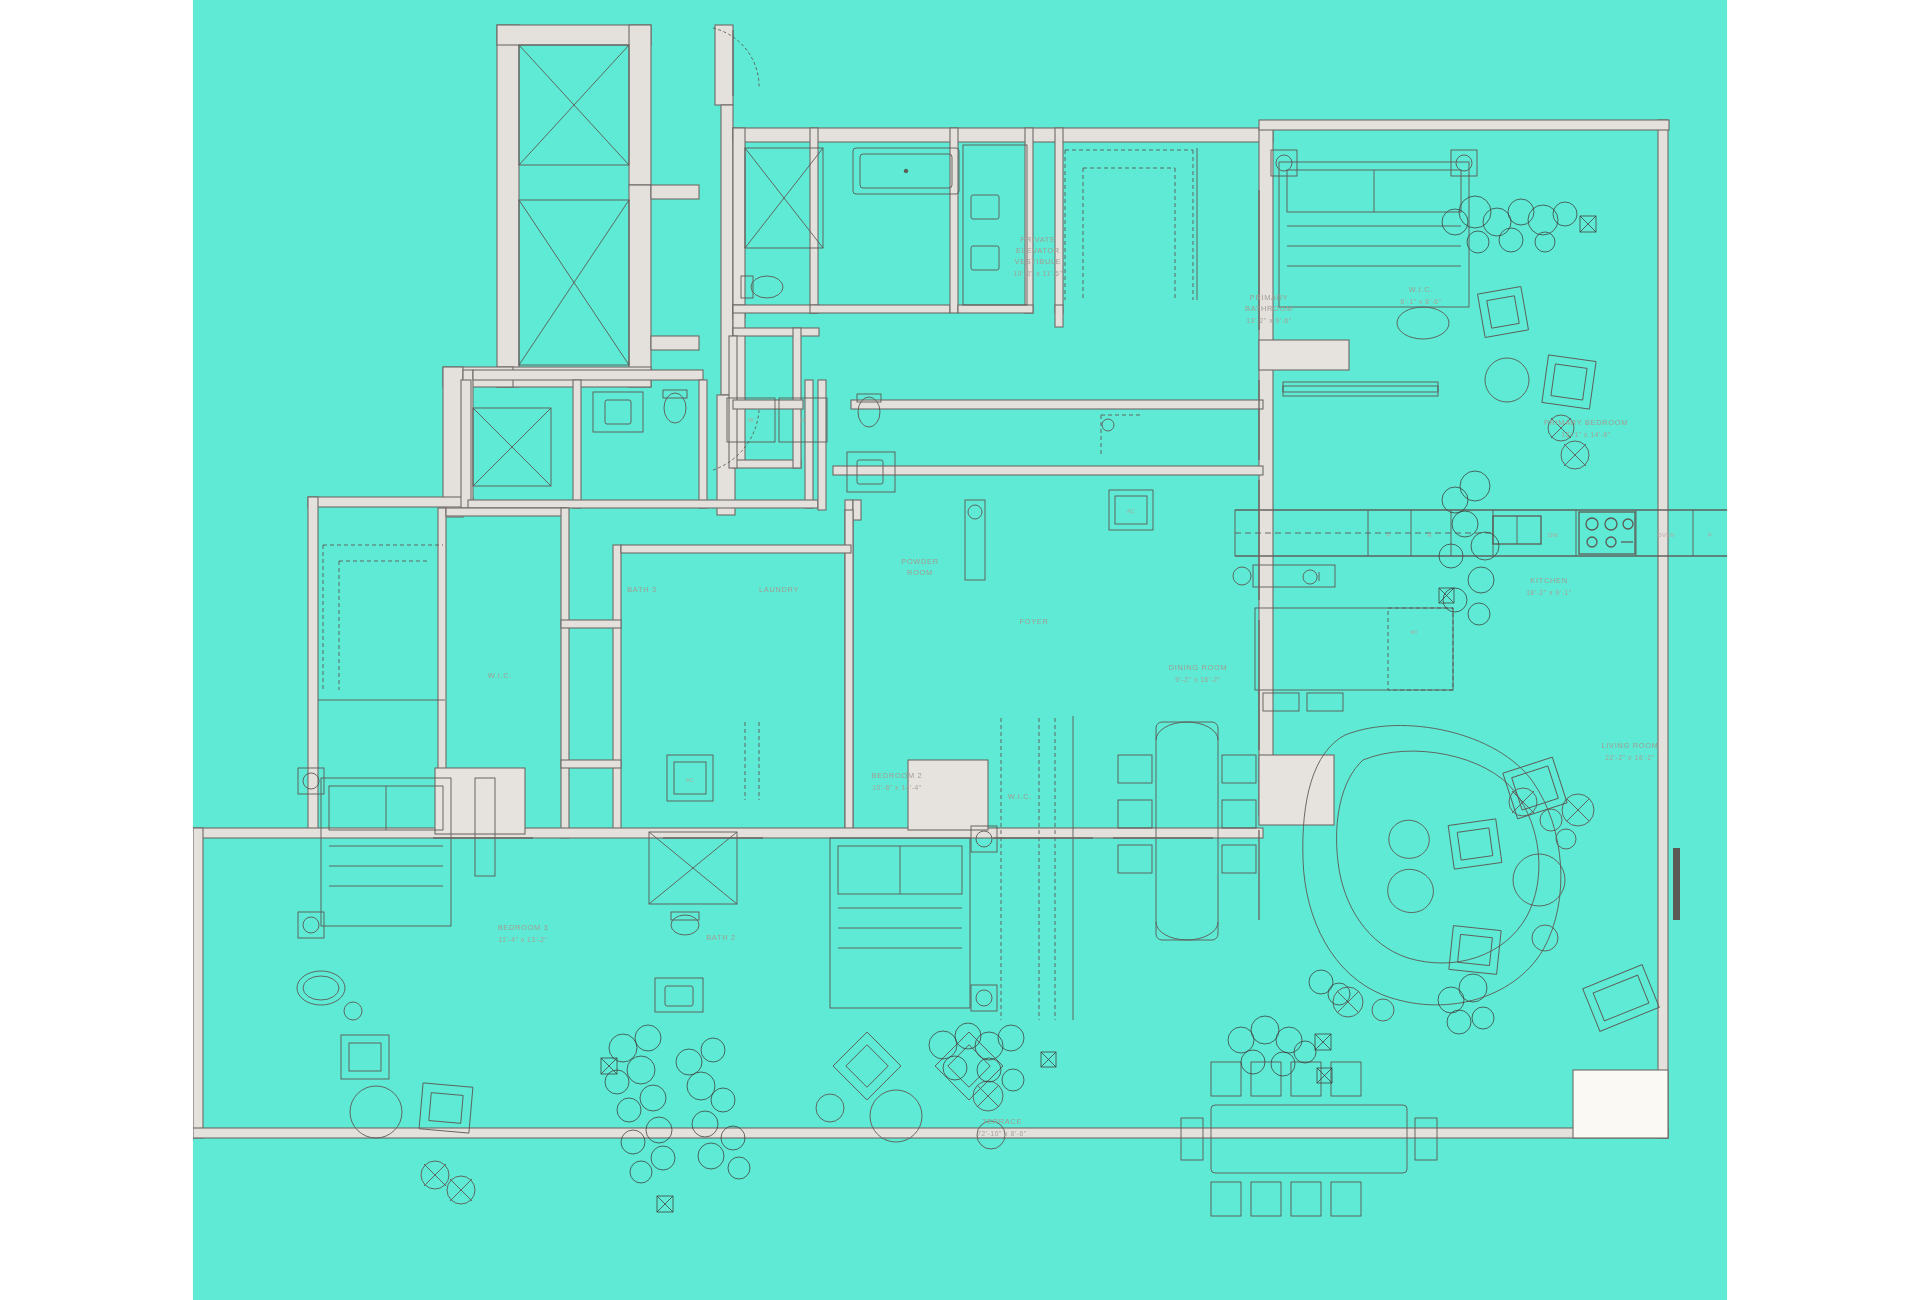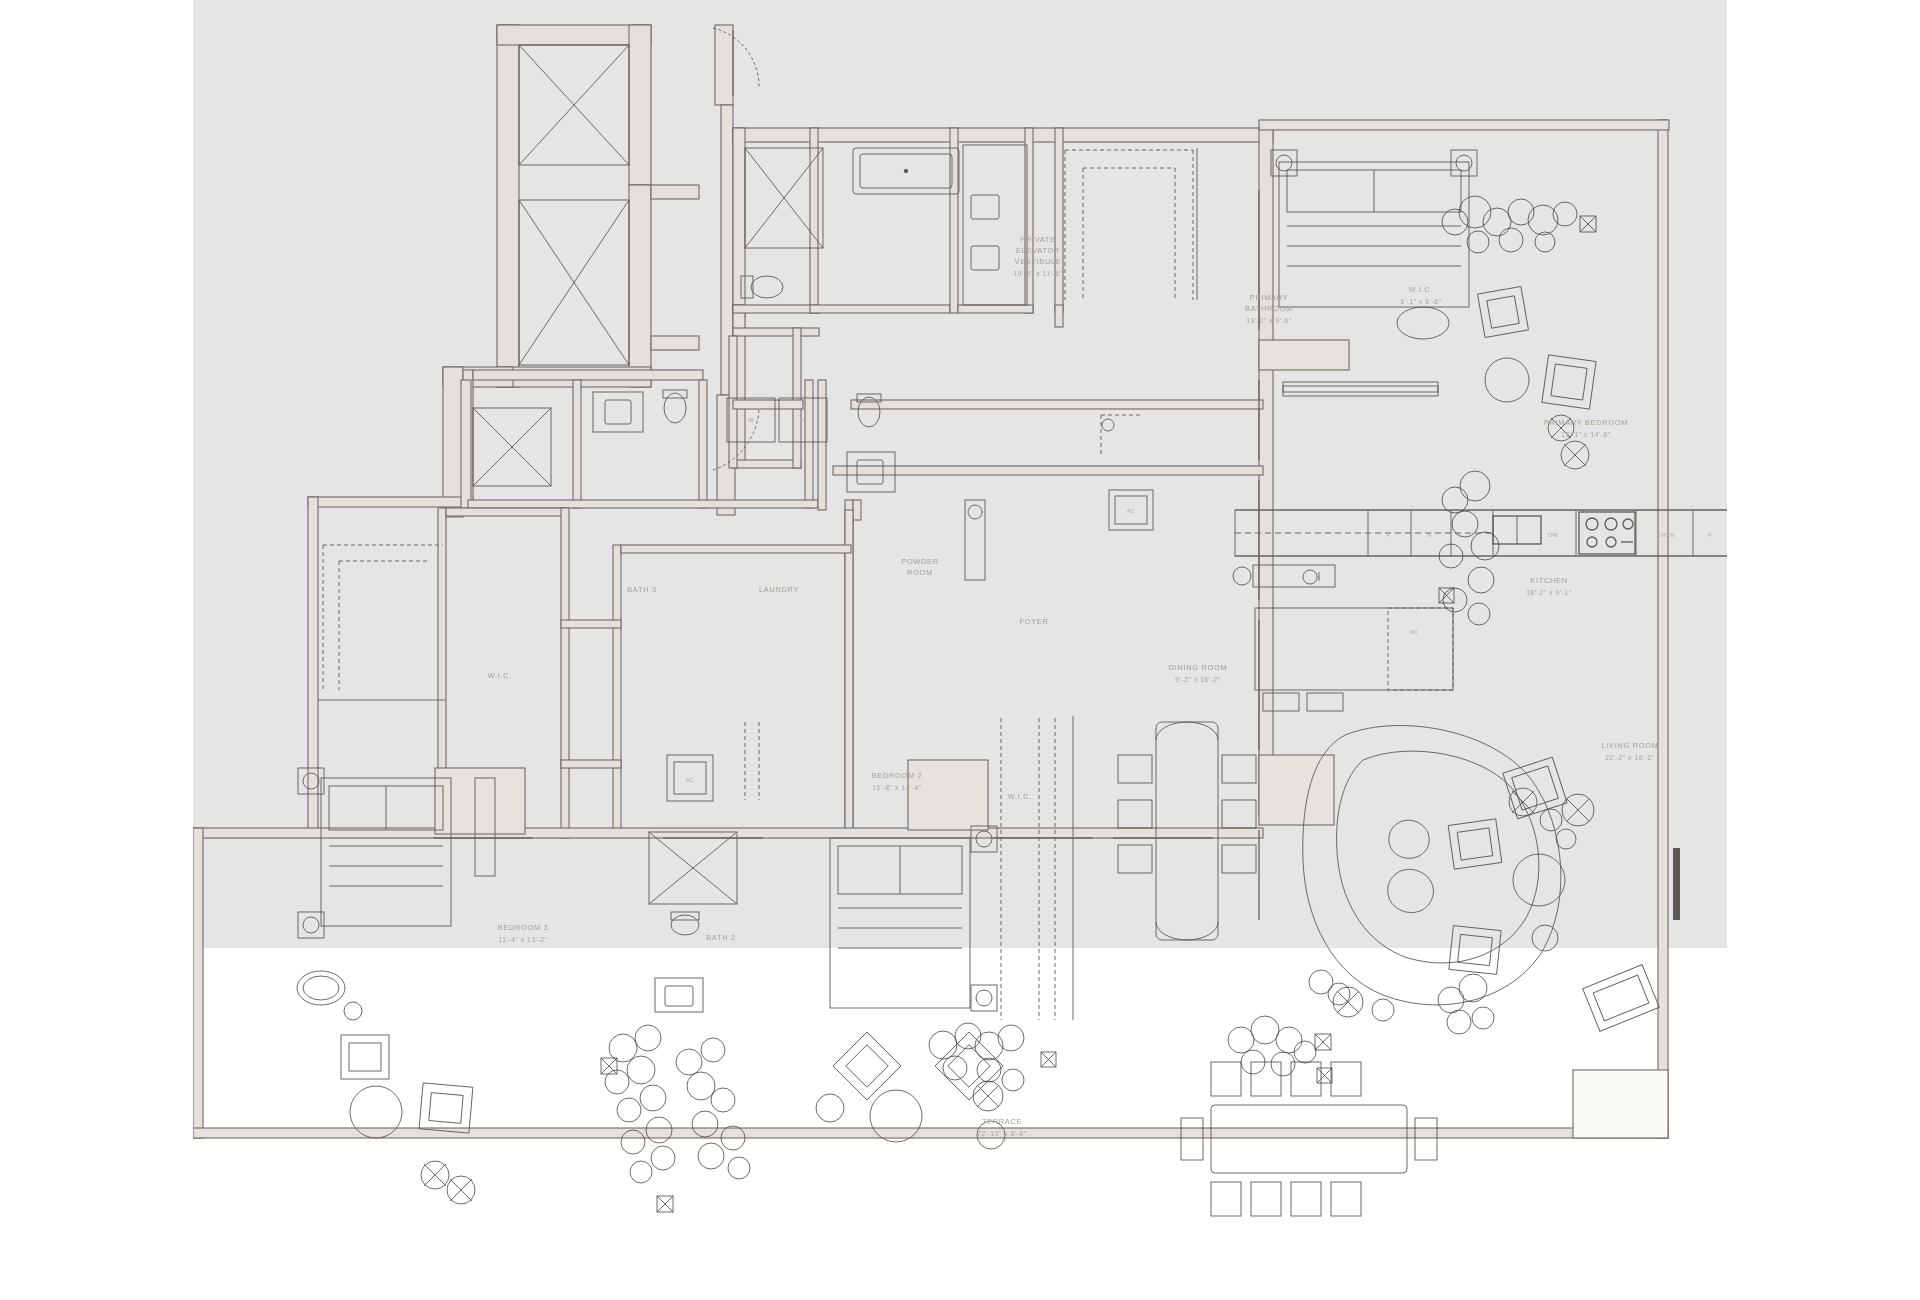--- a/index.html
+++ b/index.html
@@ -1,18 +1,18 @@
 <!DOCTYPE html>
 <html><head>
 <meta charset="utf-8">
 <style>
   html,body{margin:0;padding:0;background:#ffffff;}
   body{width:1920px;height:1300px;overflow:hidden;font-family:"Liberation Sans",sans-serif;}
   #stage{position:relative;width:1920px;height:1300px;background:#ffffff;}
-  #sheet{position:absolute;left:193px;top:0px;width:1534px;height:948px;background:#e5e5e5;}
+  #sheet{position:absolute;left:193px;top:0px;width:1534px;height:1300px;background:#5eead4;}
   svg{display:block;}
   .lbl2{font-family:"Liberation Sans",sans-serif;fill:#a39b93;font-size:7.4px;letter-spacing:.7px;text-anchor:middle;}
   .lblsm{font-family:"Liberation Sans",sans-serif;fill:#a8a099;font-size:6.6px;letter-spacing:.6px;text-anchor:middle;}
   .lbltiny{font-family:"Liberation Sans",sans-serif;fill:#b0a89f;font-size:5.6px;letter-spacing:.4px;text-anchor:middle;}
 </style>
 </head>
 <body>
 
 <div id="stage">
   <div id="sheet">

